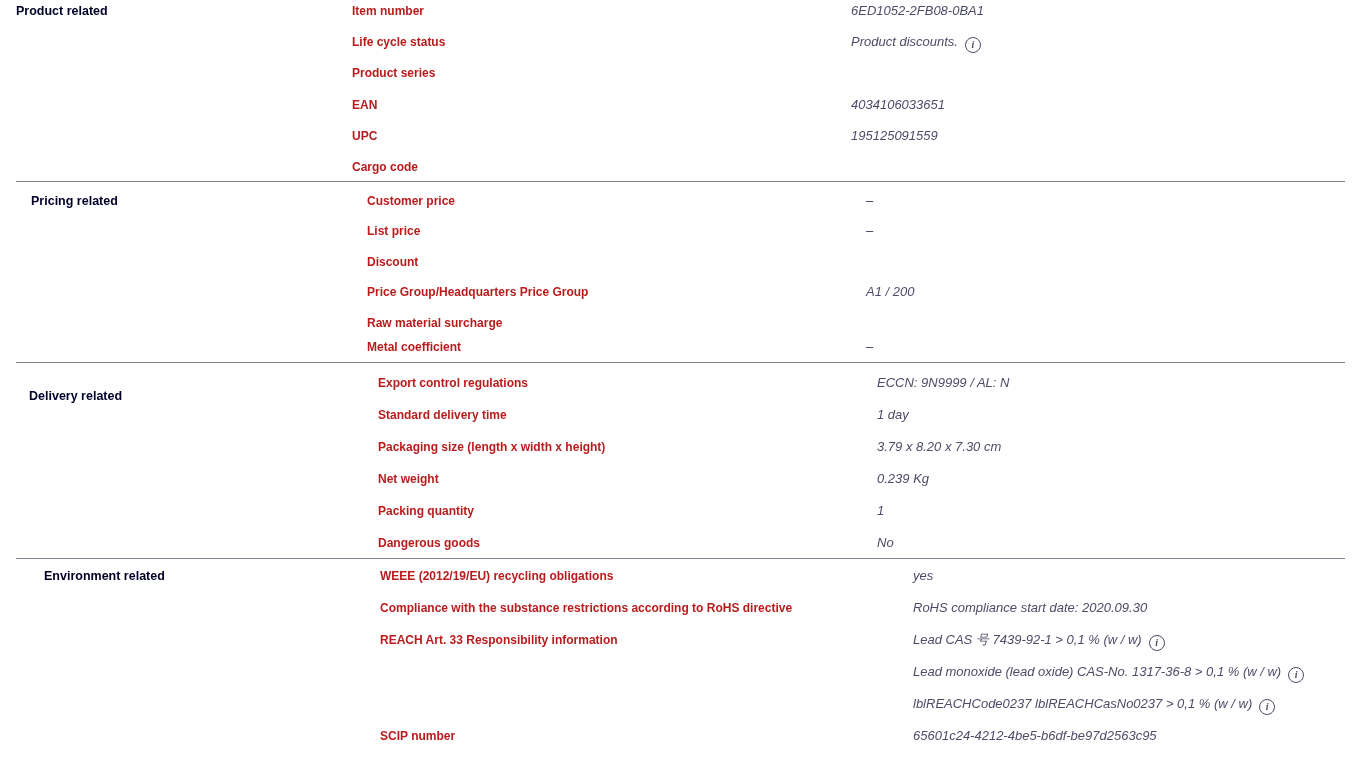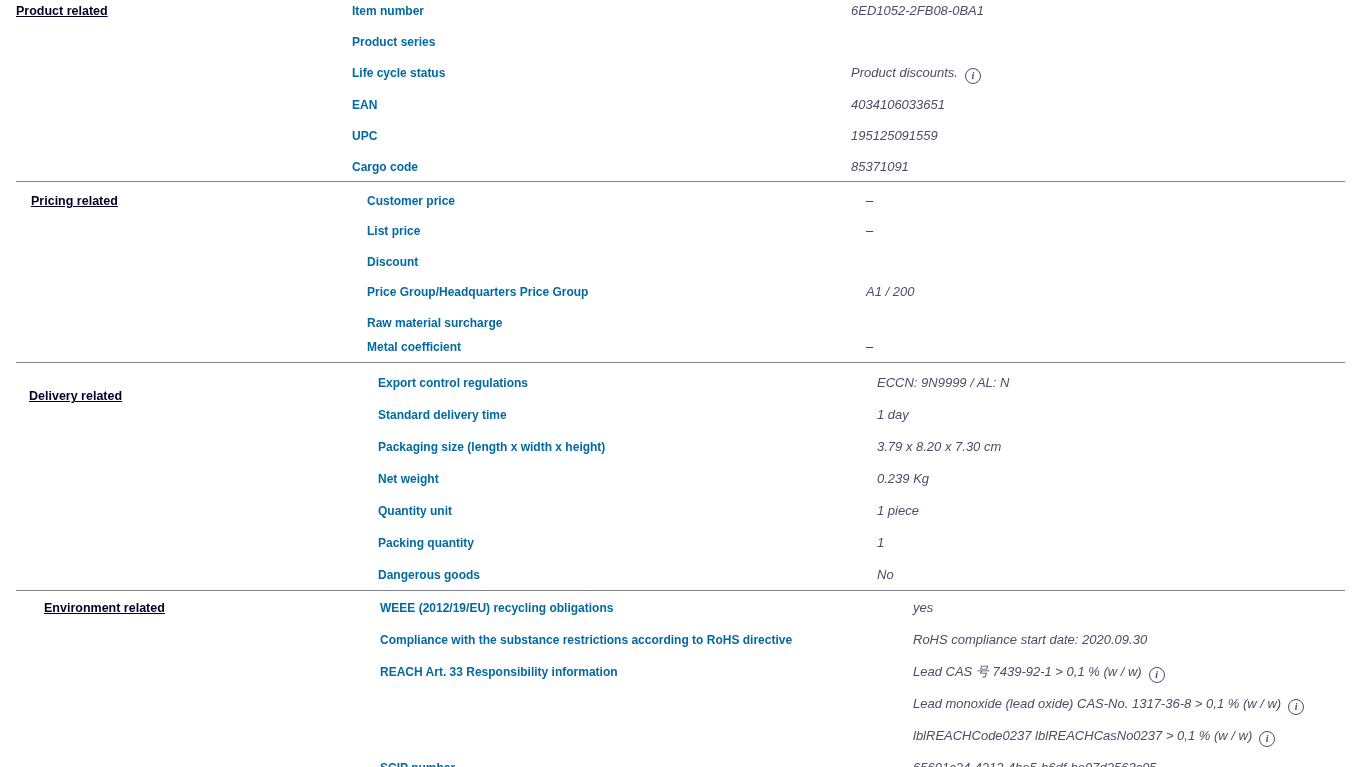--- a/index.html
+++ b/index.html
@@ -23,35 +23,34 @@
     border-bottom: 1px solid #82828e;
   }
   .section:last-child { border-bottom: none; }
   .section-title {
     width: 336px;
     flex: 0 0 336px;
     font-size: 12.5px;
     font-weight: 700;
     color: #000028;
     line-height: 16px;
-    text-decoration: underline;
   }
   .rows { flex: 1 1 auto; min-width: 0; }
   .row {
     display: flex;
     align-items: flex-start;
   }
   .row-label {
     flex: 0 0 499px;
     width: 499px;
     padding-right: 24px;
     box-sizing: border-box;
     font-size: 12px;
     font-weight: 700;
-    color: #0369a1;
+    color: #b91c1c;
     line-height: 16px;
   }
   .row-value {
     flex: 1 1 auto;
     font-size: 13px;
     font-weight: 400;
     color: #4c4c68;
     line-height: 16px;
     font-style: italic;
   }
@@ -93,38 +92,37 @@
 
 <div id="spec-table">
     <section class="section sec-0">
       <h2 class="section-title" style="margin: 0px;">Product related</h2>
       <div class="rows">
         <div class="row">
           <div class="row-label">Item number</div>
           <div class="row-value"><span>6ED1052-2FB08-0BA1</span></div>
         </div>
         <div class="row">
+          <div class="row-label">Life cycle status</div>
+          <div class="row-value"><span>Product discounts.</span><span class="info-icon">i</span></div>
+        </div>
+        <div class="row">
           <div class="row-label">Product series</div>
           <div class="row-value"><span></span></div>
         </div>
         <div class="row">
-          <div class="row-label">Life cycle status</div>
-          <div class="row-value"><span>Product discounts.</span><span class="info-icon">i</span></div>
-        </div>
-        <div class="row">
           <div class="row-label">EAN</div>
           <div class="row-value"><span>4034106033651</span></div>
         </div>
         <div class="row">
           <div class="row-label">UPC</div>
           <div class="row-value"><span>195125091559</span></div>
         </div>
         <div class="row">
           <div class="row-label">Cargo code</div>
-          <div class="row-value"><span>85371091</span></div>
         </div>
       </div>
     </section>
     <section class="section sec-1">
       <h2 class="section-title" style="margin: 0px; padding-left: 15px;">Pricing related</h2>
       <div class="rows">
         <div class="row">
           <div class="row-label">Customer price</div>
           <div class="row-value"><span>–</span></div>
         </div>
@@ -161,24 +159,20 @@
           <div class="row-label">Standard delivery time</div>
           <div class="row-value"><span>1 day</span></div>
         </div>
         <div class="row">
           <div class="row-label">Packaging size (length x width x height)</div>
           <div class="row-value"><span>3.79 x 8.20 x 7.30 cm</span></div>
         </div>
         <div class="row">
           <div class="row-label">Net weight</div>
           <div class="row-value"><span>0.239 Kg</span></div>
-        </div>
-        <div class="row">
-          <div class="row-label">Quantity unit</div>
-          <div class="row-value"><span>1 piece</span></div>
         </div>
         <div class="row">
           <div class="row-label">Packing quantity</div>
           <div class="row-value"><span>1</span></div>
         </div>
         <div class="row">
           <div class="row-label">Dangerous goods</div>
           <div class="row-value"><span>No</span></div>
         </div>
       </div>

